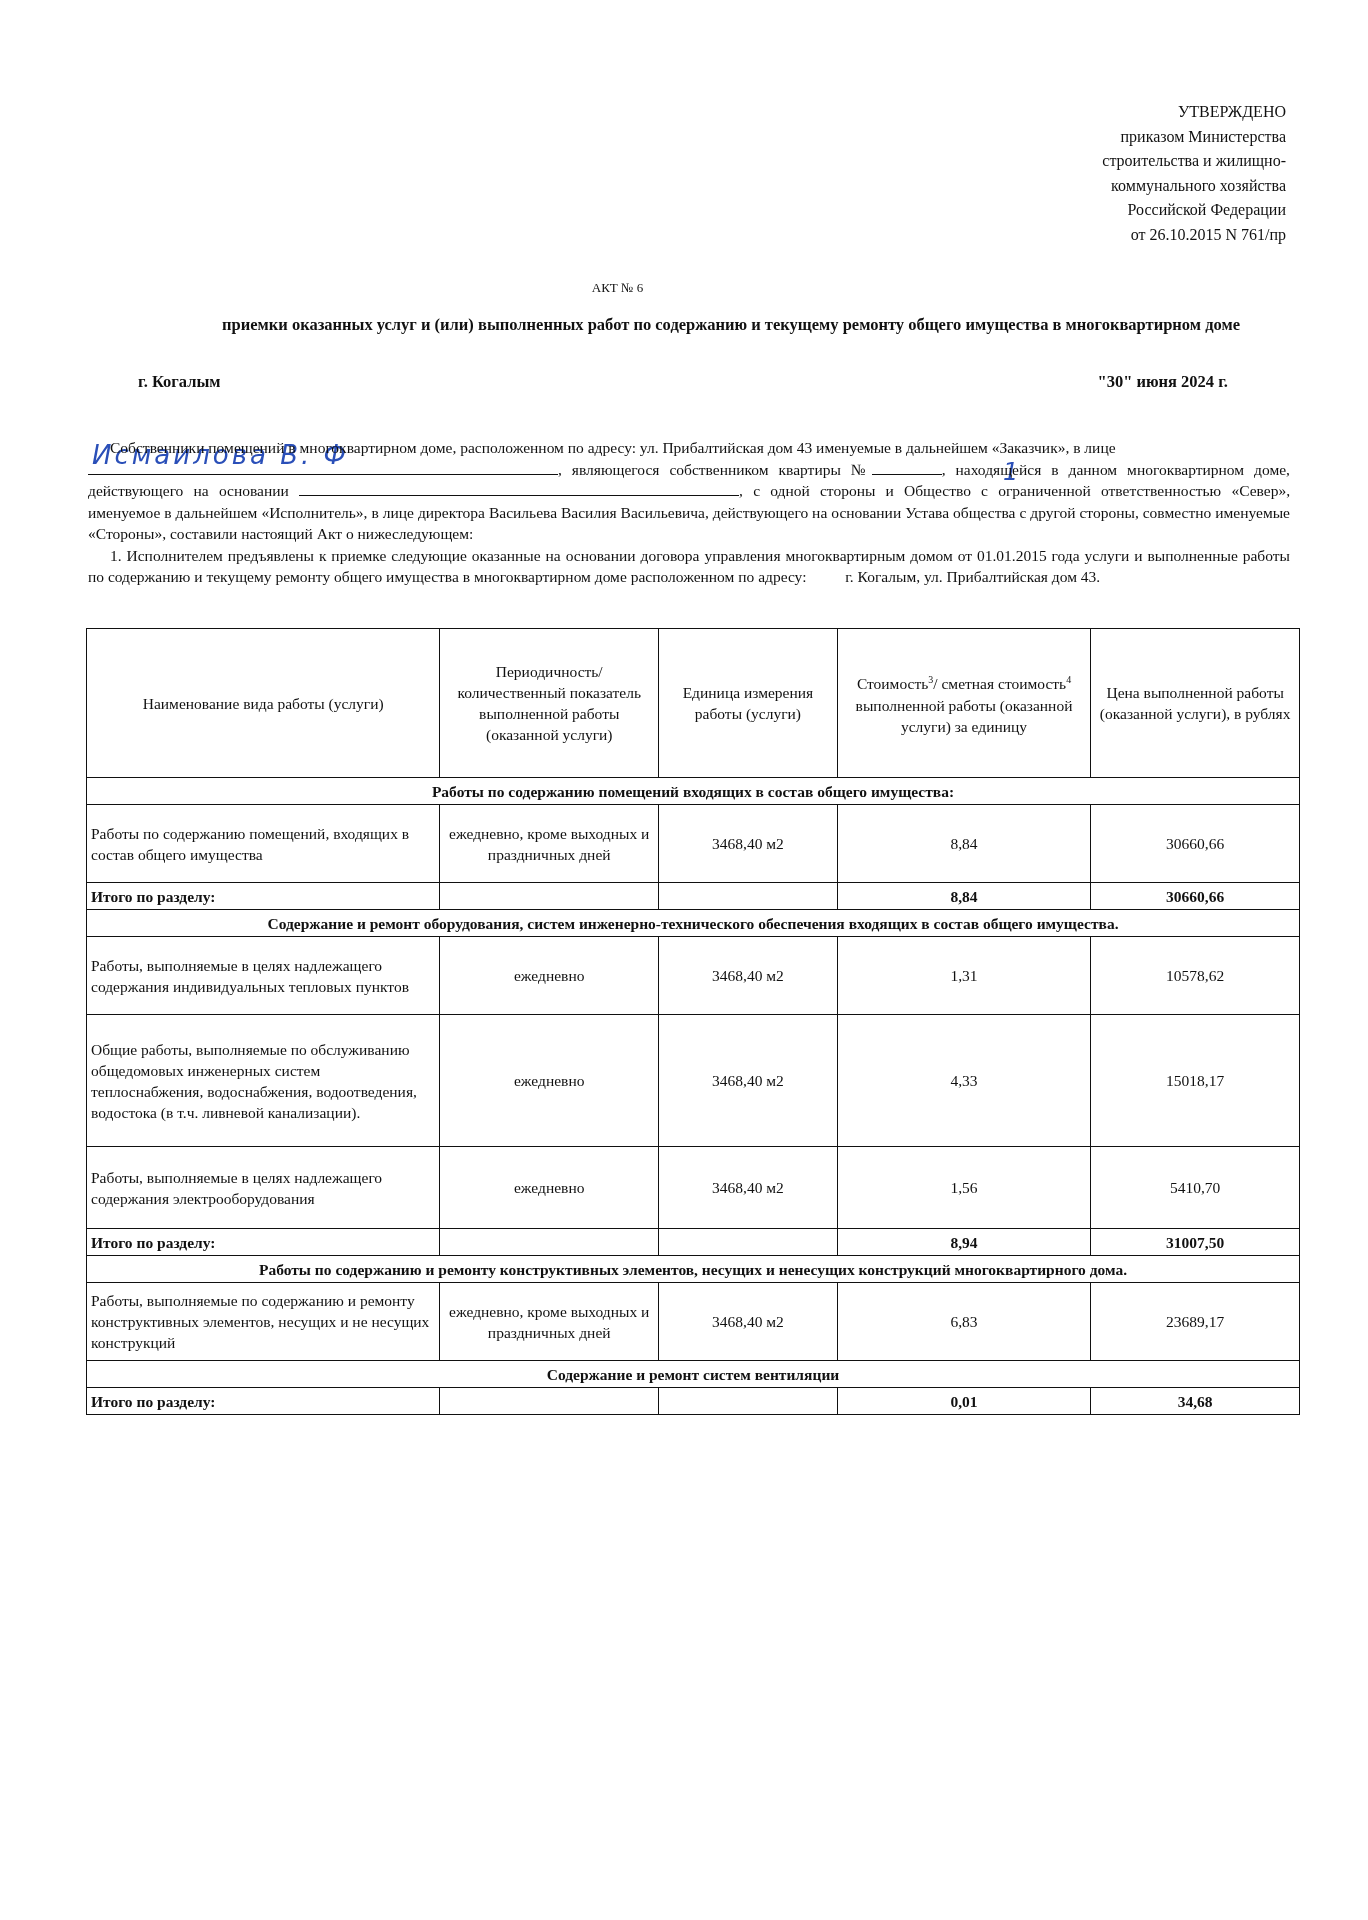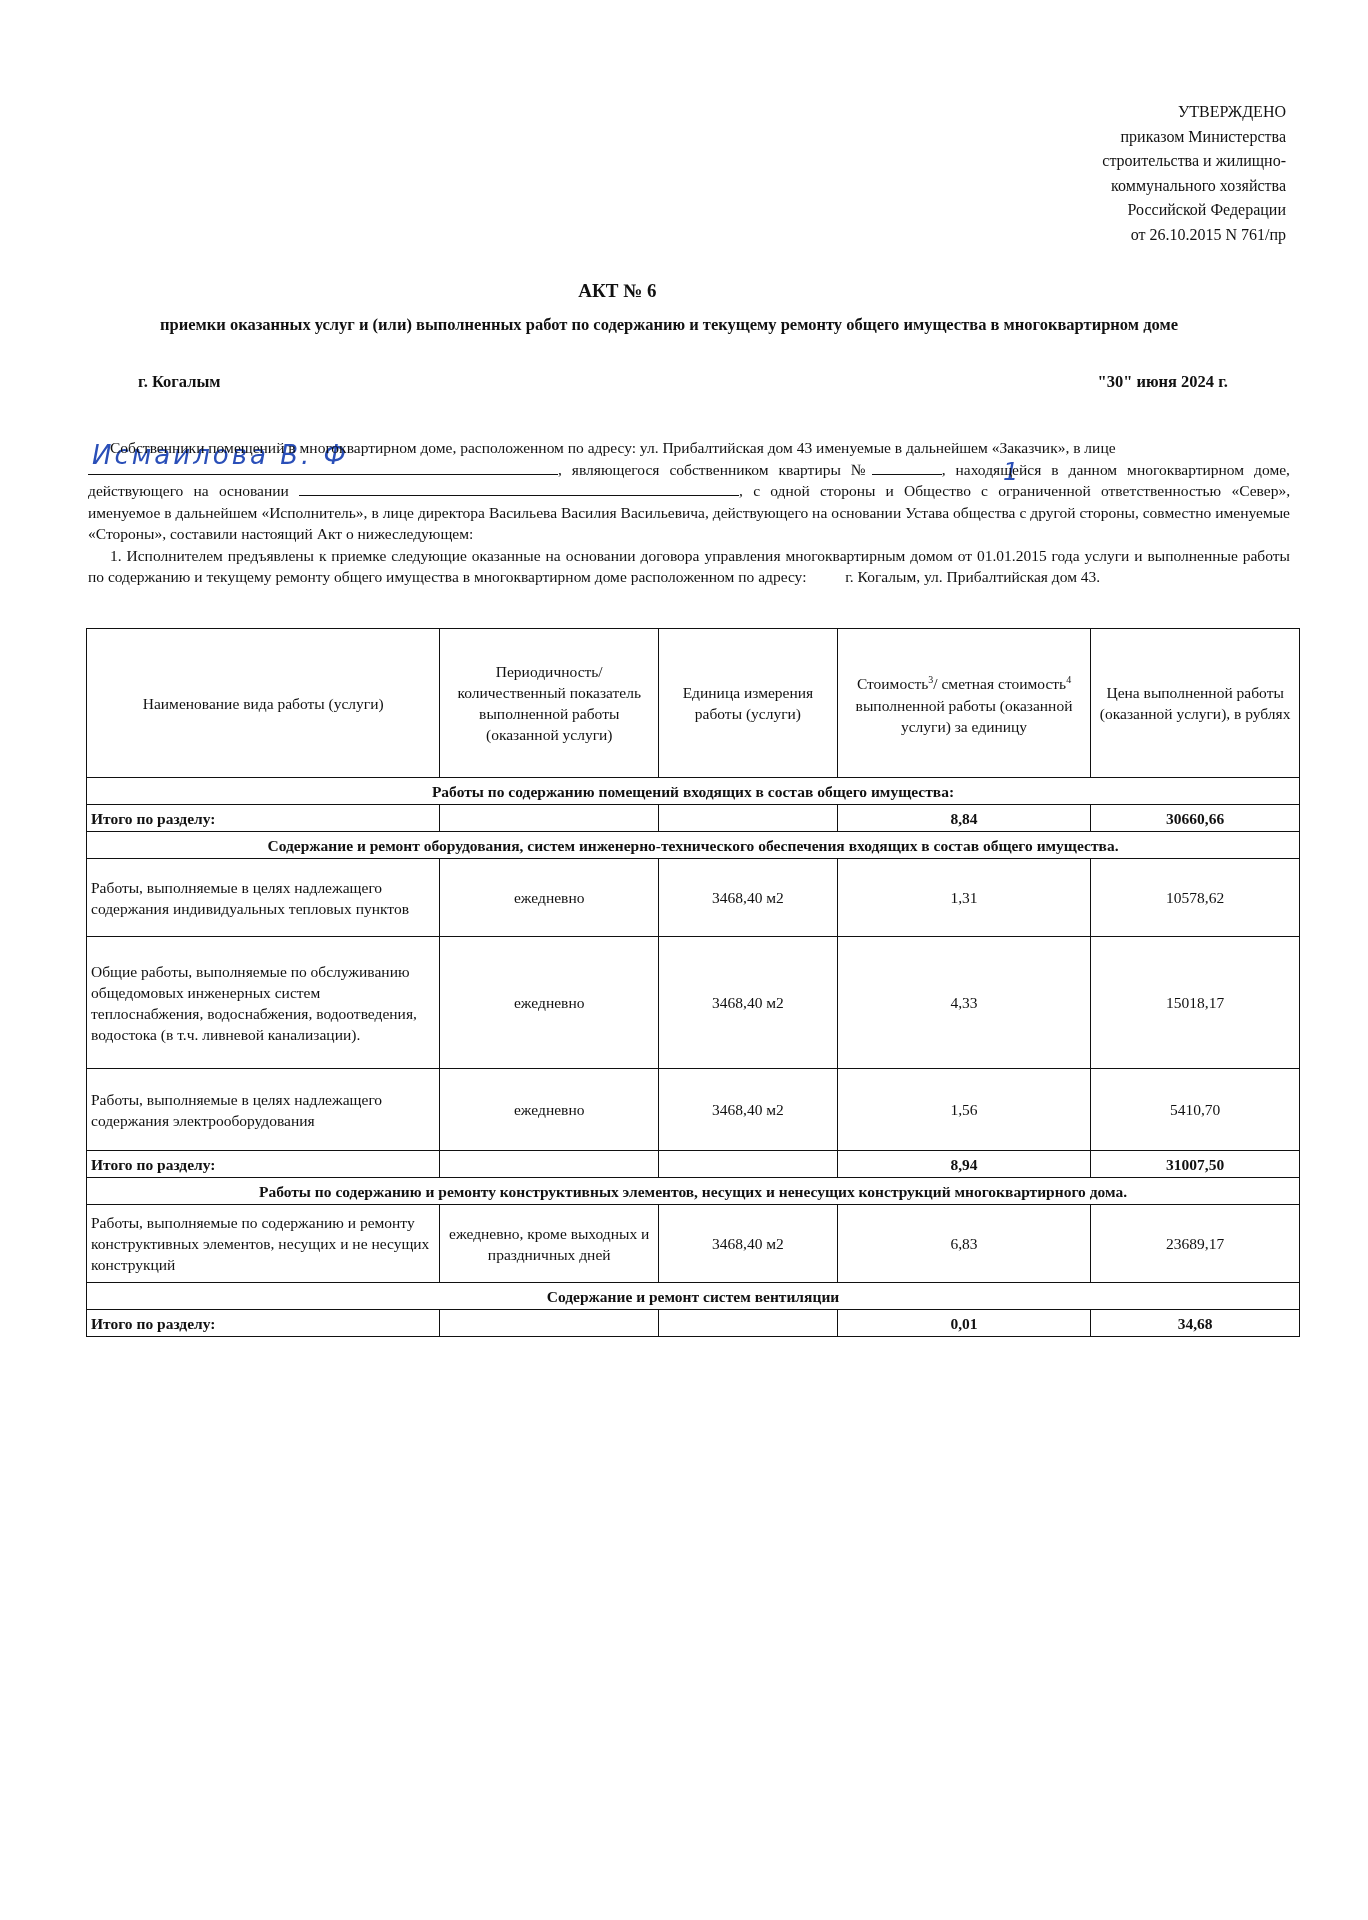--- a/index.html
+++ b/index.html
@@ -7,24 +7,24 @@
     width: 1368px; height: 1920px; position: relative; overflow: hidden;
     font-family: "Liberation Serif", "DejaVu Serif", serif;
     color: #111; font-size: 15.5px;
   }
   .approved {
     position: absolute; right: 82px; top: 100px; text-align: right;
     font-size: 16px; line-height: 24.5px;
   }
   .title {
     position: absolute; left: 0; width: 1235px; top: 280px; text-align: center;
-    font-weight: bold; font-size: 19px;
+    font-weight: normal; font-size: 13px;
   }
   .subtitle {
-    position: absolute; left: 160px; width: 1080px; top: 312px; text-align: left;
+    position: absolute; left: 160px; width: 1080px; top: 312px; text-align: right;
     font-weight: bold; font-size: 16.5px; line-height: 26px;
   }
   .city { position: absolute; left: 138px; top: 372px; font-weight: bold; font-size: 16.5px; }
   .date { position: absolute; right: 140px; top: 372px; font-weight: bold; font-size: 16.5px; }
   .para {
     position: absolute; left: 88px; width: 1202px; top: 437px;
     text-align: justify; line-height: 21.5px; font-size: 15.5px;
   }
   .para p { margin: 0; text-indent: 22px; }
   .blank { display: inline-block; border-bottom: 1px solid #111; height: 15px; vertical-align: baseline; position: relative; }
@@ -85,20 +85,27 @@
     <th class="c1" style="text-align:center">Наименование вида работы (услуги)</th>
     <th class="c2">Периодичность/ количественный показатель выполненной работы (оказанной услуги)</th>
     <th class="c3">Единица измерения работы (услуги)</th>
     <th class="c4"><span>Стоимость</span><sup>3</sup><span>/ сметная стоимость</span><sup>4</sup><span> выполненной работы (оказанной услуги) за единицу</span></th>
     <th class="c5">Цена выполненной работы (оказанной услуги), в рублях</th>
   </tr>
 
   <tr class="section">
     <td colspan="5">Работы по содержанию помещений входящих в состав общего имущества:</td>
   </tr>
+  <tr style="height:78px;">
+    <td class="c1">Работы по содержанию помещений, входящих в состав общего имущества</td>
+    <td class="c2">ежедневно, кроме выходных и праздничных дней</td>
+    <td class="c3">3468,40 м2</td>
+    <td class="c4">8,84</td>
+    <td class="c5">30660,66</td>
+  </tr>
   <tr class="total">
     <td class="c1">Итого по разделу:</td>
     <td class="c2"></td>
     <td class="c3"></td>
     <td class="c4">8,84</td>
     <td class="c5">30660,66</td>
   </tr>
 
   <tr class="section">
     <td colspan="5">Содержание и ремонт оборудования, систем инженерно-технического обеспечения входящих в состав общего имущества.</td>

